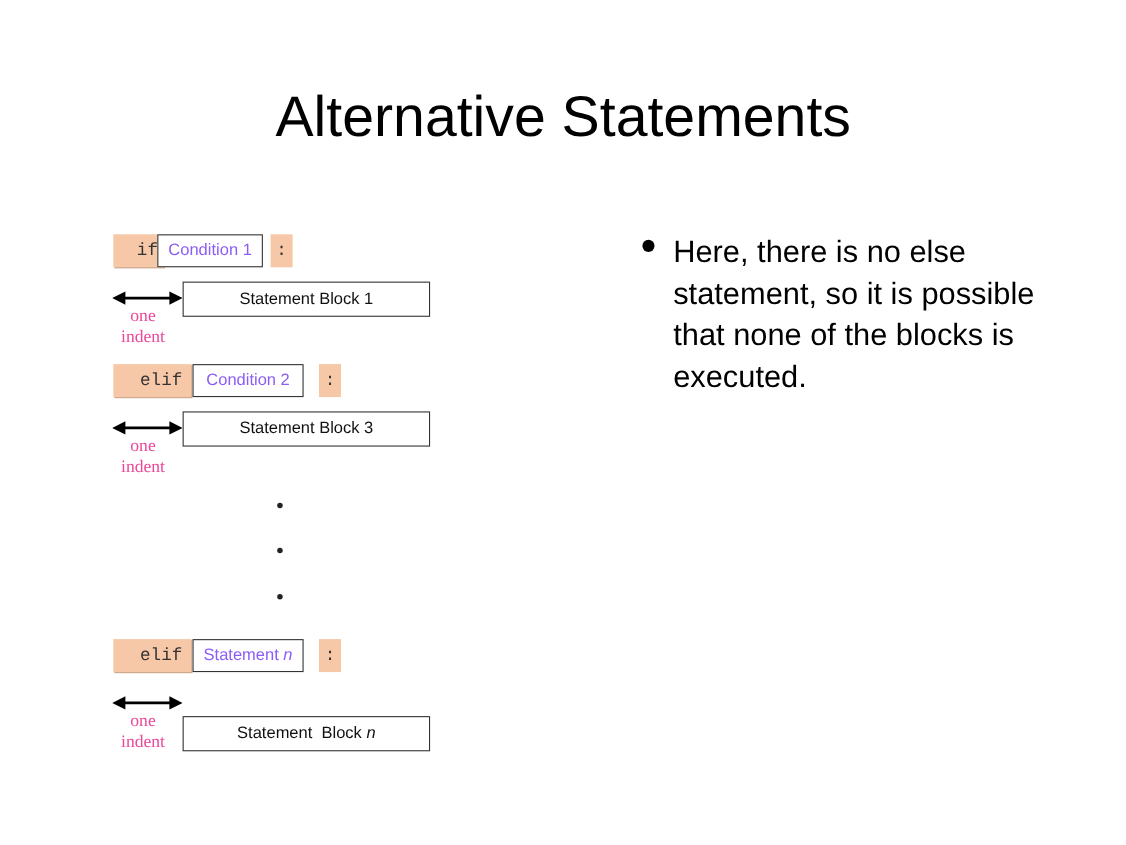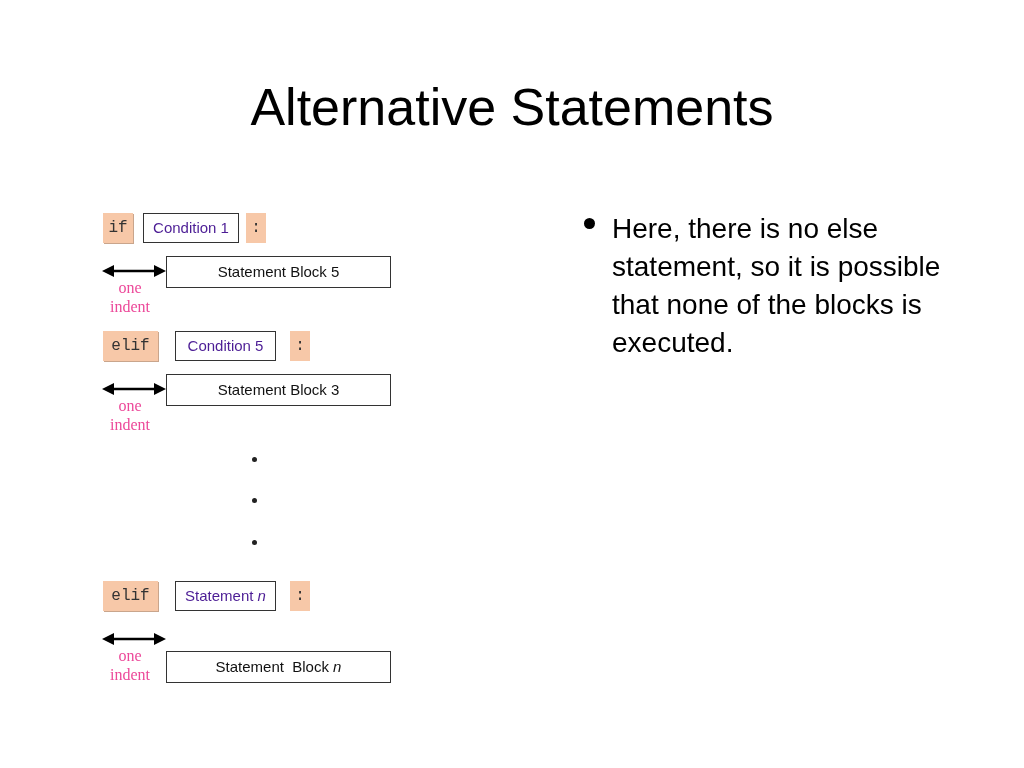--- a/index.html
+++ b/index.html
@@ -1,19 +1,19 @@
 <!DOCTYPE html>
 <html><head>
 <meta charset="utf-8">
 <style>
   html, body { margin:0; padding:0; }
   body { width:1024px; height:768px; background:#ffffff; position:relative; overflow:hidden; font-family:"Liberation Sans", sans-serif; color:#000; }
   .title { position:absolute; left:0; top:62px; width:1024px; text-align:center; font-size:52px; line-height:90px; }
-  .kw { position:absolute; background:#f7c8a8; font-family:"Liberation Mono", monospace; font-size:16px; line-height:30px; text-align:center; color:#333; box-shadow:1px 1px 0 #c9a58c; }
-  .cond { position:absolute; border:1px solid #333; background:#fff; font-size:15px; line-height:28px; text-align:center; color:#4c1d95; }
+  .kw { position:absolute; background:#f7c8a8; font-family:"Liberation Mono", monospace; font-size:16px; line-height:30px; text-align:center; color:#333; box-shadow:1px 1px 0 #c9a58c;padding-left:16px; }
+  .cond { position:absolute; border:1px solid #333; background:#fff; font-size:15px; line-height:28px; text-align:center; color:#8b5cf6; }
   .block { position:absolute; left:166px; width:223px; height:30px; border:1px solid #333; background:#fff; font-size:15px; line-height:30px; text-align:center; color:#111; }
   .colon { position:absolute; background:#f7c8a8; font-family:"Liberation Mono", monospace; font-size:16px; line-height:30px; text-align:center; color:#333; width:20px; height:30px; }
   .arrow { position:absolute; left:102px; width:64px; height:16px; }
   .indent { position:absolute; left:100px; width:60px; text-align:center; font-family:"Liberation Serif", serif; font-size:16px; line-height:20px; color:#ec4899; }
   .dot { position:absolute; left:252px; width:5px; height:5px; background:#222; border-radius:50%; }
   .bullet-dot { position:absolute; left:584px; top:218px; width:11px; height:11px; border-radius:50%; background:#000; }
   .bullet-text { position:absolute; left:612px; top:210px; width:380px; font-size:28px; line-height:38px; }
 </style>
 </head>
 <body>
@@ -23,26 +23,26 @@
 <div>
 
   <div class="kw" style="left:103px;top:213px;width:30px;height:30px;">if</div>
   <div class="cond" style="left:143px;top:213px;width:94px;height:28px;">Condition 1</div>
   <div class="colon" style="left:246px;top:213px;">:</div>
   <svg class="arrow" style="top:263px;" viewBox="0 0 64 16">
       <line x1="8" y1="8" x2="56" y2="8" stroke="#000" stroke-width="2.5"></line>
       <polygon points="0,8 12,2 12,14" fill="#000"></polygon>
       <polygon points="64,8 52,2 52,14" fill="#000"></polygon>
     </svg>
-  <div class="block" style="top:256px;">Statement  Block 5</div>
+  <div class="block" style="top:256px;">Statement  Block 1</div>
   <div class="indent" style="top:278px;">one</div>
   <div class="indent" style="top:297px;">indent</div>
 
   <div class="kw" style="left:103px;top:331px;width:55px;height:30px;">elif</div>
-  <div class="cond" style="left:175px;top:331px;width:99px;height:28px;">Condition 5</div>
+  <div class="cond" style="left:175px;top:331px;width:99px;height:28px;">Condition 2</div>
   <div class="colon" style="left:290px;top:331px;">:</div>
   <svg class="arrow" style="top:381px;" viewBox="0 0 64 16">
       <line x1="8" y1="8" x2="56" y2="8" stroke="#000" stroke-width="2.5"></line>
       <polygon points="0,8 12,2 12,14" fill="#000"></polygon>
       <polygon points="64,8 52,2 52,14" fill="#000"></polygon>
     </svg>
   <div class="block" style="top:374px;">Statement  Block 3</div>
   <div class="indent" style="top:396px;">one</div>
   <div class="indent" style="top:415px;">indent</div>
 

